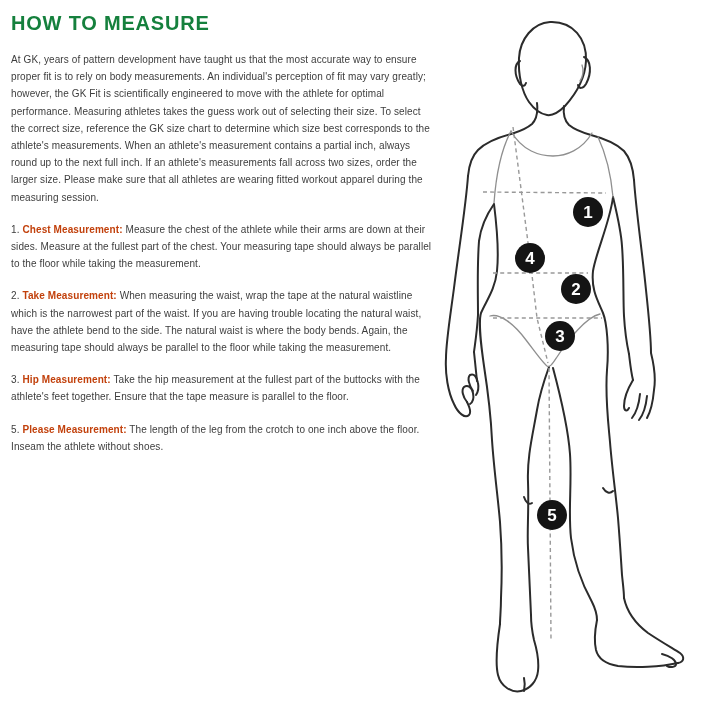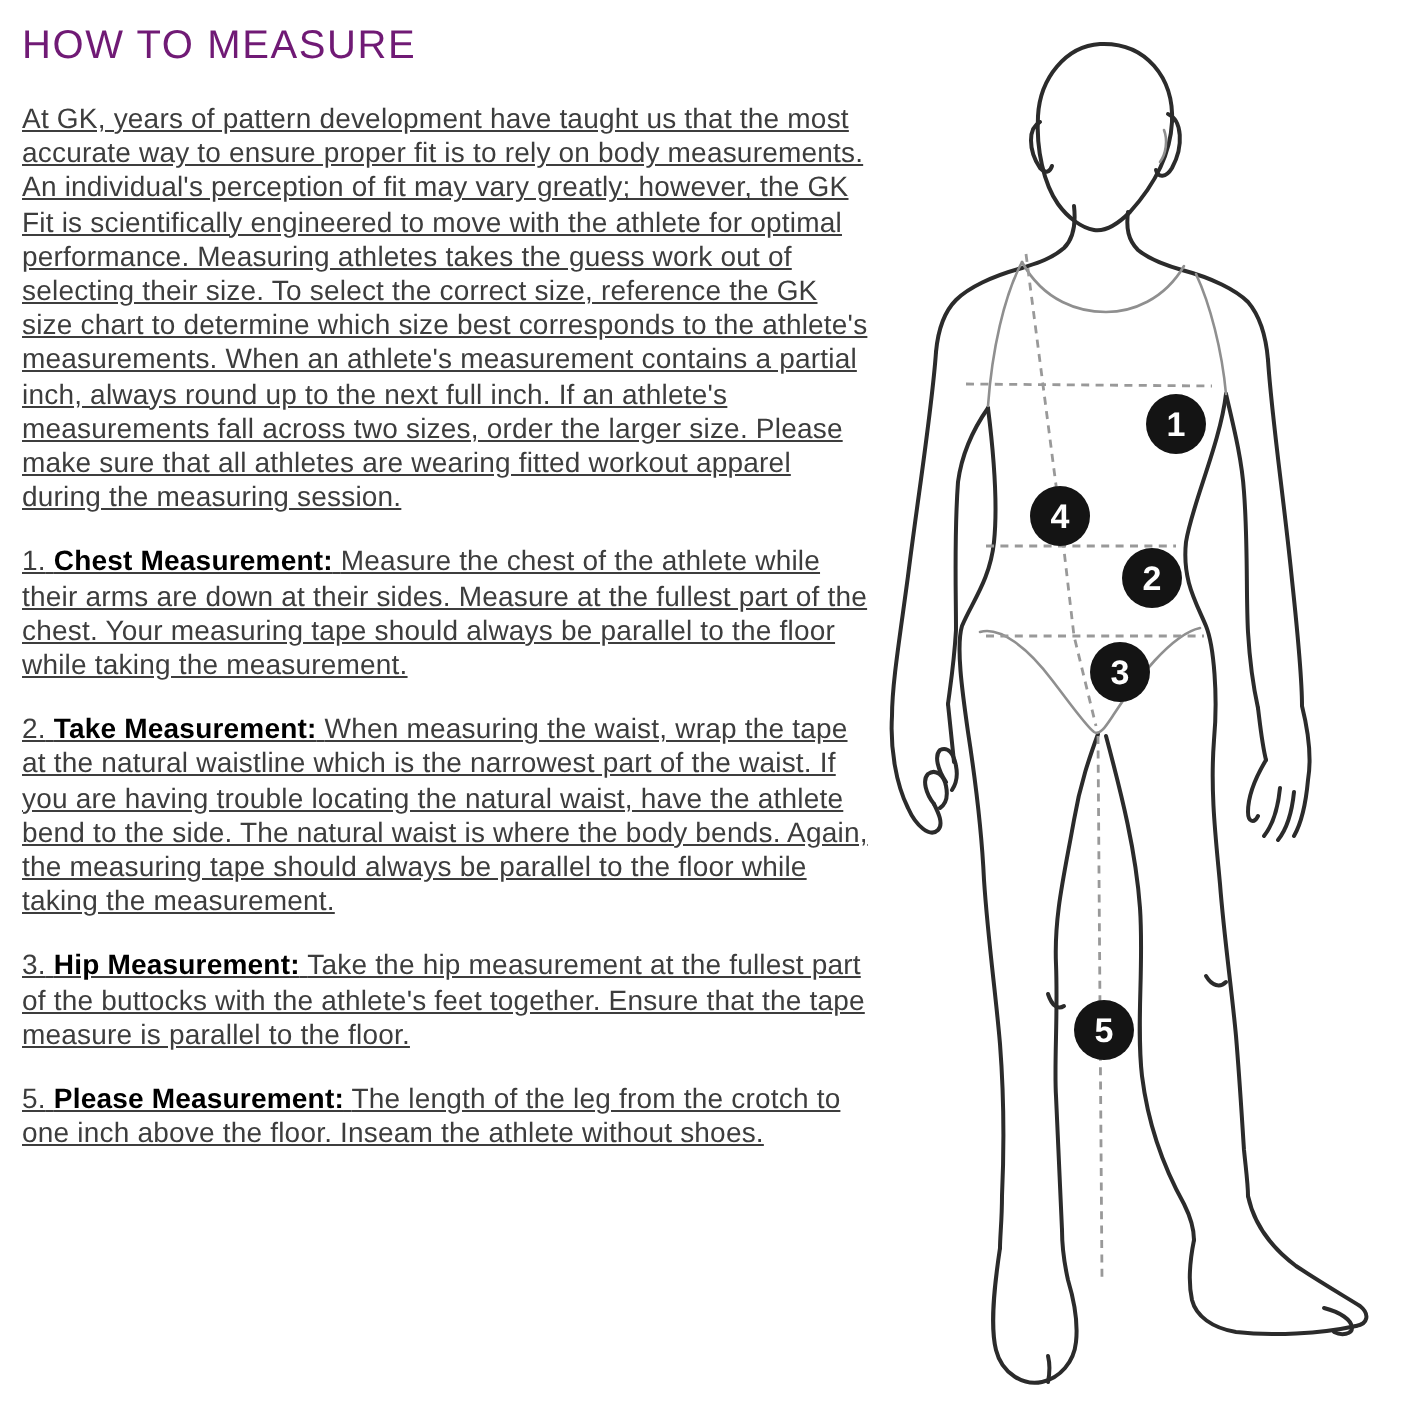--- a/index.html
+++ b/index.html
@@ -11,33 +11,32 @@
     font-family:"Liberation Sans",sans-serif;
   }
   .text-col{
     position:absolute;
     left:11px;top:12px;
     width:424px;
   }
   h1{
     margin:0 0 16px 0;
     font-size:20px;
-    font-weight:400;
+    font-weight:700;
     letter-spacing:.8px;
-    color:#701a75;
+    color:#15803d;
   }
   p{
     margin:0 0 15px 0;
-    font-size:14px;
+    font-size:10px;
     line-height:17.2px;
     color:#3d3d3d;
     letter-spacing:.1px;
-    text-decoration:underline;
   }
-  p strong{color:#000000;}
+  p strong{color:#c2410c;}
   .diagram{
     position:absolute;
     left:440px;top:0;
     width:264px;height:702px;
   }
   .marker-num{
     font-family:"Liberation Sans",sans-serif;
     font-size:17px;
     font-weight:700;
   }

